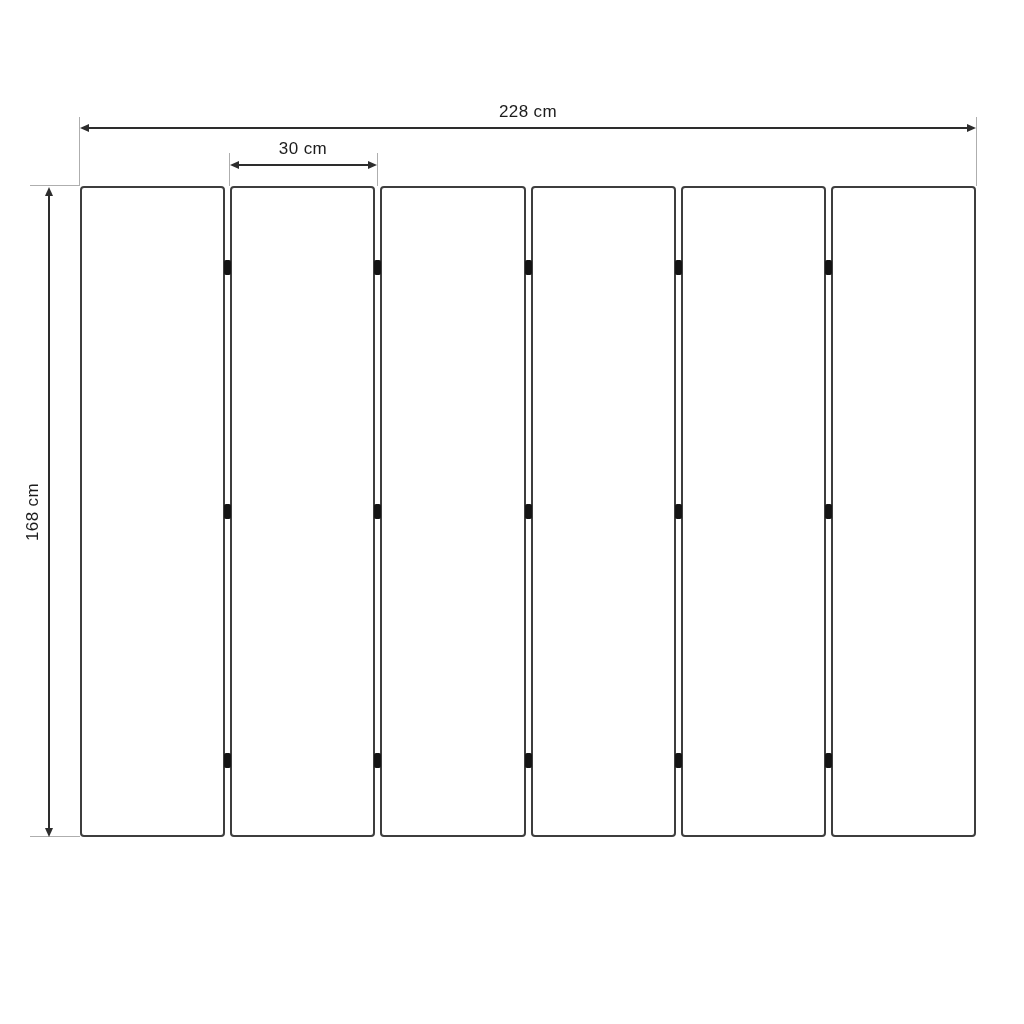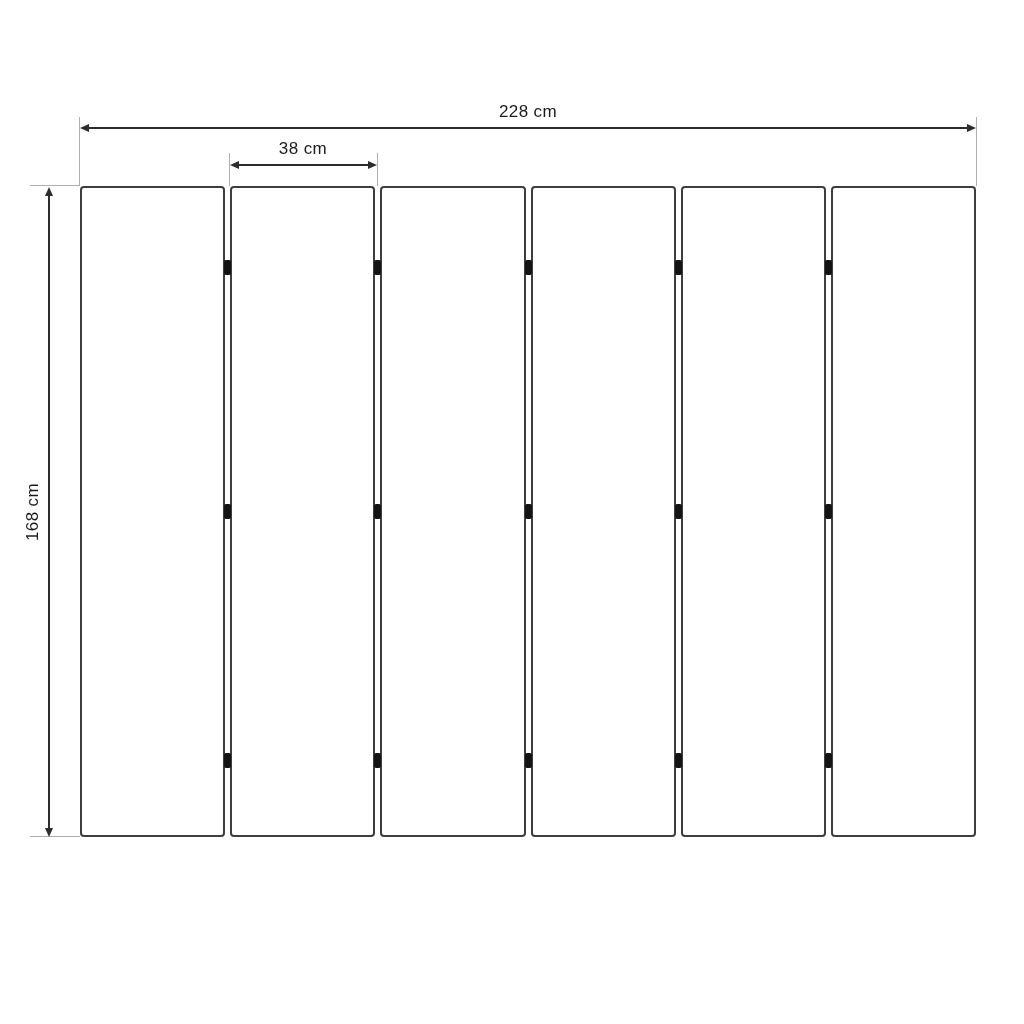--- a/index.html
+++ b/index.html
@@ -38,21 +38,21 @@
     <div class="arr arr-right" style="left:967px;top:124px;"></div>
     <div class="dim-label" style="left:80px;top:102px;width:896px;">228 cm</div>
   </div>
 
   <div>
     <div class="ext-v" style="left:229px;top:153px;height:33px;"></div>
     <div class="ext-v" style="left:377px;top:153px;height:33px;"></div>
     <div class="dim-line-h" style="left:237px;top:164px;width:132px;"></div>
     <div class="arr arr-left" style="left:230px;top:161px;"></div>
     <div class="arr arr-right" style="left:368px;top:161px;"></div>
-    <div class="dim-label" style="left:228px;top:139px;width:150px;">38 cm</div>
+    <div class="dim-label" style="left:228px;top:139px;width:150px;">30 cm</div>
   </div>
 
   <div>
     <div class="ext-h" style="left:30px;top:185px;width:50px;"></div>
     <div class="ext-h" style="left:30px;top:836px;width:50px;"></div>
     <div class="dim-line-v" style="left:48px;top:195px;width:2px;height:633px;"></div>
     <div class="arr arr-up" style="left:45px;top:187px;"></div>
     <div class="arr arr-down" style="left:45px;top:828px;"></div>
     <div class="vlabel-wrap">
       <span>168 cm</span>

